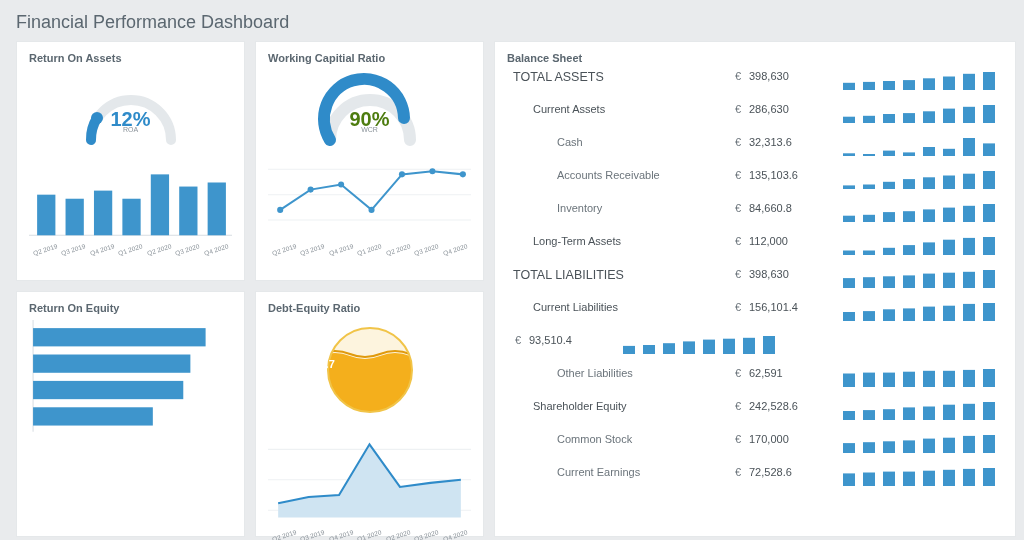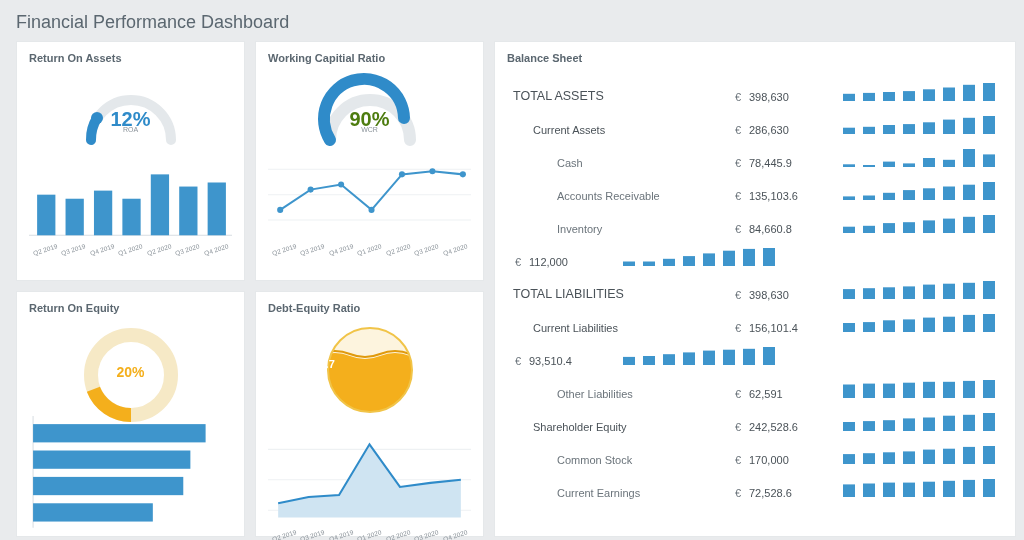--- a/index.html
+++ b/index.html
@@ -65,21 +65,21 @@
   .mini-chart { margin-top: 4px; width: 100%; }
   .mini-chart svg { width: 100%; }
   .x-labels { display: flex; justify-content: space-between; font-size: 6.5px; color: #8a9299; padding: 2px 2px 0 2px; }
   .x-labels span { flex: 1; text-align: center; transform: rotate(-18deg); transform-origin: center; }
   .hbar-block { margin-top: 6px; }
   .hbar-block svg { width: 100%; }
 
   
   .balance-card { height: 496px; }
   .bs-row {
-    display: flex; align-items: flex-end; height: 33px;
+    display: flex; align-items: flex-start; height: 33px;
     font-size: 11px; color: #4a5258;
   }
   .bs-name { width: 220px; }
   .bs-cur { width: 22px; text-align: center; color: #6b747b; }
   .bs-val { width: 80px; }
   .bs-spark { flex: 1; padding-left: 14px; }
   .bs-spark svg { width: 160px; height: 22px; display: block; }
   .indent1 { padding-left: 26px; }
   .indent2 { padding-left: 50px; font-size: 11px; color: #6b747b; }
   .indent0 { padding-left: 6px; font-size: 12.5px; }
@@ -168,29 +168,20 @@
               <span>Q4 2020</span>
             </div>
         </div>
       </div>
     </div>
 
     <div class="row2">
 
       <div class="card kpi-card bottom">
         <div class="card-title">Return On Equity</div>
-        <div class="donut-wrap">
-          <div class="donut">
-            <svg viewBox="0 0 110 110">
-              <circle cx="55" cy="55" r="40" fill="none" stroke="#f6e9c6" stroke-width="14"></circle>
-              <path d="M55 95 A40 40 0 0 1 17.4 69.3" fill="none" stroke="#f4af1c" stroke-width="14"></path>
-            </svg>
-            <div class="donut-label" style="color:#f4af1c">20%</div>
-          </div>
-        </div>
         <div class="hbar-block">
           <svg viewBox="0 0 200 110">
             <line x1="4" y1="0" x2="4" y2="110" stroke="#d7dde2"></line>
             <rect x="4" y="8" width="170" height="18" fill="#3e95cc"></rect>
             <rect x="4" y="34" width="155" height="18" fill="#3e95cc"></rect>
             <rect x="4" y="60" width="148" height="18" fill="#3e95cc"></rect>
             <rect x="4" y="86" width="118" height="18" fill="#3e95cc"></rect>
           </svg>
         </div>
       </div>
@@ -271,21 +262,21 @@
                 <rect x="80" y="8.299999999999999" width="12" height="11.700000000000001" fill="#3e95cc"></rect>
                 <rect x="100" y="5.6" width="12" height="14.4" fill="#3e95cc"></rect>
                 <rect x="120" y="3.8000000000000007" width="12" height="16.2" fill="#3e95cc"></rect>
                 <rect x="140" y="2" width="12" height="18" fill="#3e95cc"></rect>
               </svg>
             </div>
           </div>
           <div class="bs-row">
             <div class="bs-name indent2">Cash</div>
             <div class="bs-cur">€</div>
-            <div class="bs-val">78,445.9</div>
+            <div class="bs-val">32,313.6</div>
             <div class="bs-spark">
               <svg viewBox="0 0 160 22">
                 <rect x="0" y="17.3" width="12" height="2.6999999999999997" fill="#3e95cc"></rect>
                 <rect x="20" y="18" width="12" height="2" fill="#3e95cc"></rect>
                 <rect x="40" y="14.600000000000001" width="12" height="5.3999999999999995" fill="#3e95cc"></rect>
                 <rect x="60" y="16.4" width="12" height="3.6" fill="#3e95cc"></rect>
                 <rect x="80" y="11" width="12" height="9" fill="#3e95cc"></rect>
                 <rect x="100" y="12.8" width="12" height="7.2" fill="#3e95cc"></rect>
                 <rect x="120" y="2" width="12" height="18" fill="#3e95cc"></rect>
                 <rect x="140" y="7.4" width="12" height="12.6" fill="#3e95cc"></rect>
@@ -320,20 +311,21 @@
                 <rect x="40" y="10.1" width="12" height="9.9" fill="#3e95cc"></rect>
                 <rect x="60" y="9.200000000000001" width="12" height="10.799999999999999" fill="#3e95cc"></rect>
                 <rect x="80" y="7.4" width="12" height="12.6" fill="#3e95cc"></rect>
                 <rect x="100" y="5.6" width="12" height="14.4" fill="#3e95cc"></rect>
                 <rect x="120" y="3.8000000000000007" width="12" height="16.2" fill="#3e95cc"></rect>
                 <rect x="140" y="2" width="12" height="18" fill="#3e95cc"></rect>
               </svg>
             </div>
           </div>
           <div class="bs-row">
+            <div class="bs-name indent1">Long-Term Assets</div>
             <div class="bs-cur">€</div>
             <div class="bs-val">112,000</div>
             <div class="bs-spark">
               <svg viewBox="0 0 160 22">
                 <rect x="0" y="15.5" width="12" height="4.5" fill="#3e95cc"></rect>
                 <rect x="20" y="15.5" width="12" height="4.5" fill="#3e95cc"></rect>
                 <rect x="40" y="12.8" width="12" height="7.2" fill="#3e95cc"></rect>
                 <rect x="60" y="10.1" width="12" height="9.9" fill="#3e95cc"></rect>
                 <rect x="80" y="7.4" width="12" height="12.6" fill="#3e95cc"></rect>
                 <rect x="100" y="4.700000000000001" width="12" height="15.299999999999999" fill="#3e95cc"></rect>

